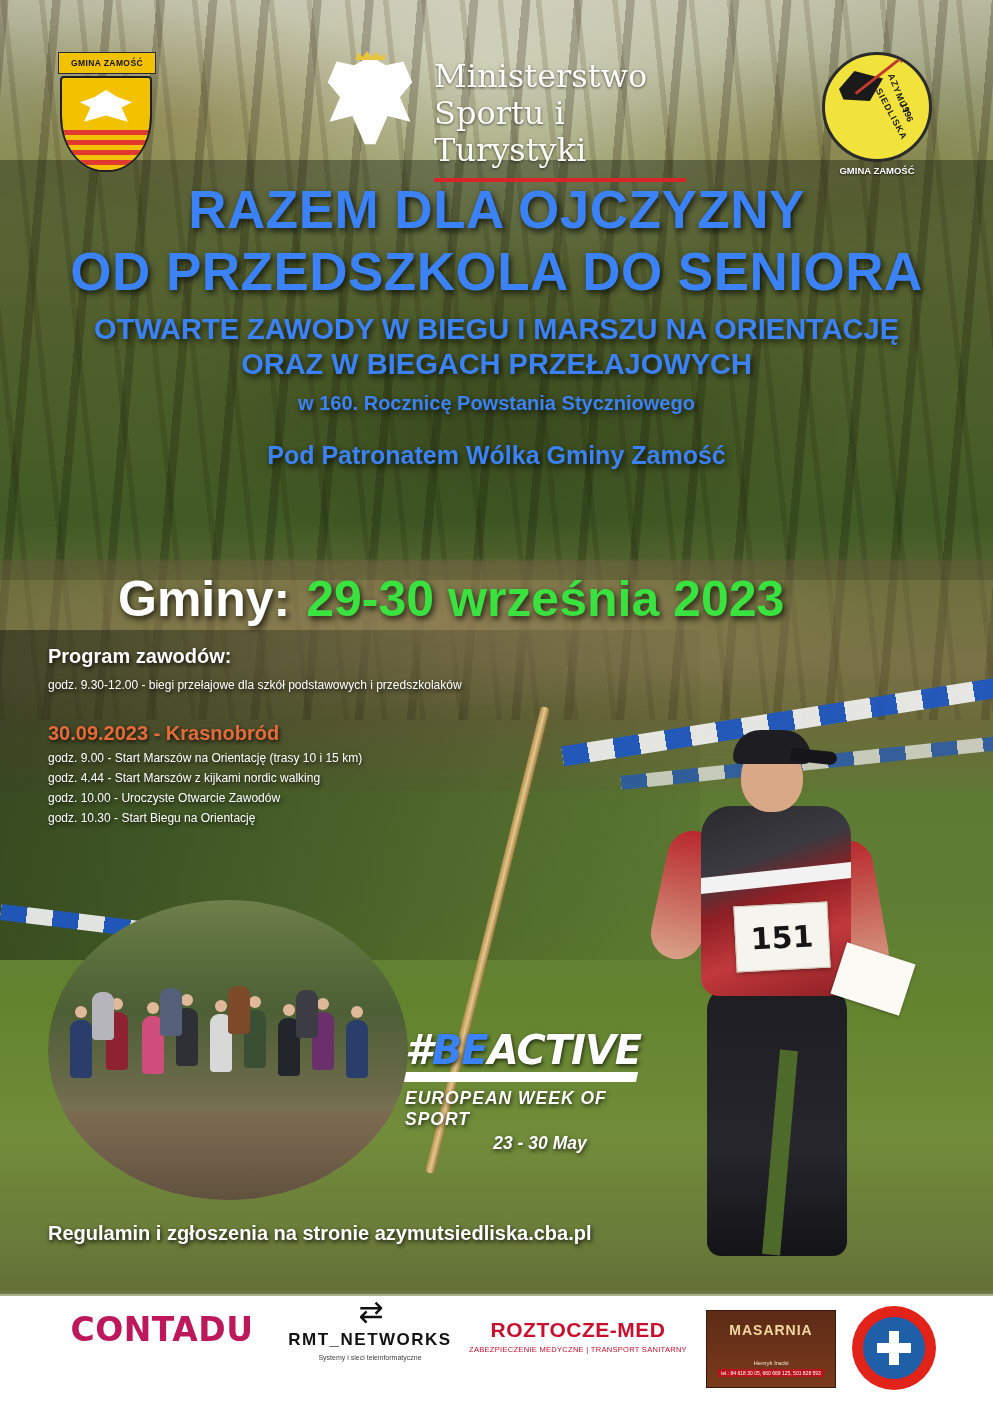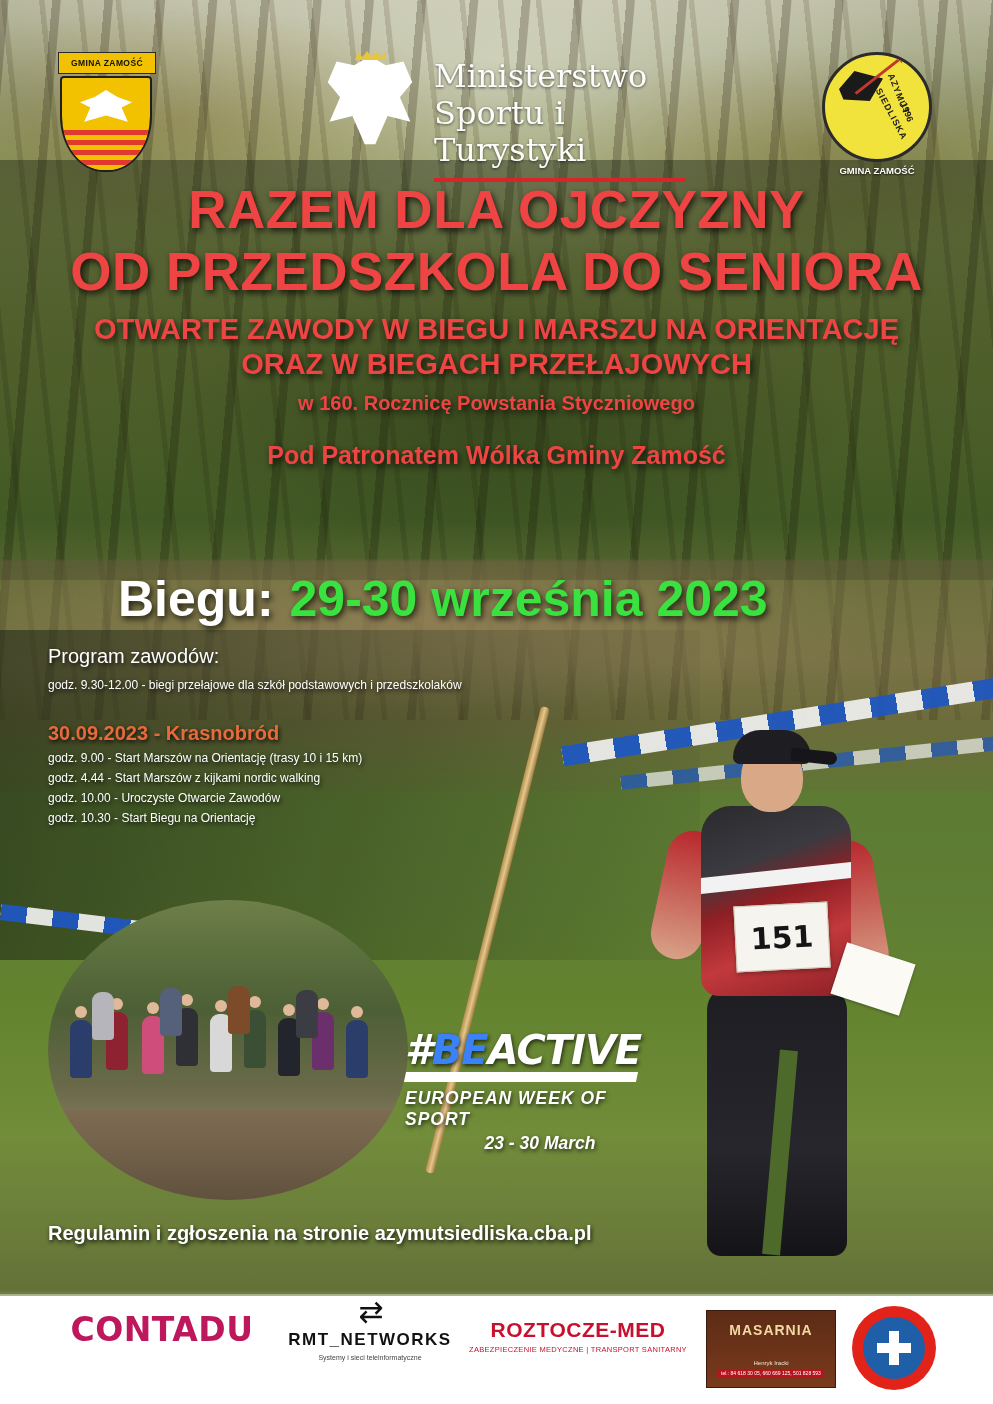--- a/index.html
+++ b/index.html
@@ -352,21 +352,21 @@
     color: #fff;
     margin-top: 3px;
     text-shadow: 0 1px 2px rgba(0,0,0,0.8);
   }
 
   
   .title-block {
     position: absolute;
     left: 0; right: 0; top: 182px;
     text-align: center;
-    color: #ef4444;
+    color: #3b82f6;
     text-shadow: 2px 3px 6px rgba(0,0,0,0.75);
   }
   .title-1 {
     font-size: 53px;
     font-weight: bold;
     letter-spacing: 0.5px;
     line-height: 1.06;
   }
   .title-2 {
     font-size: 53px;
@@ -420,21 +420,21 @@
   
   .program {
     position: absolute;
     left: 48px; top: 645px;
     width: 880px;
     color: #ffffff;
     text-shadow: 1px 2px 4px rgba(0,0,0,0.85);
   }
   .prog-title {
     font-size: 20px;
-    font-weight: normal;
+    font-weight: bold;
     margin-bottom: 10px;
   }
   .prog-day {
     font-size: 20px;
     font-weight: bold;
     color: #e76a3a;
     margin-bottom: 6px;
   }
   .prog-item {
     font-size: 12px;
@@ -661,40 +661,40 @@
   <div class="title-block">
     <div class="title-1">RAZEM DLA OJCZYZNY</div>
     <div class="title-2">OD PRZEDSZKOLA DO SENIORA</div>
     <div class="sub-1">OTWARTE ZAWODY W BIEGU I MARSZU NA ORIENTACJĘ</div>
     <div class="sub-2">ORAZ W BIEGACH PRZEŁAJOWYCH</div>
     <div class="sub-3">w 160. Rocznicę Powstania Styczniowego</div>
     <div class="sub-4">Pod Patronatem Wólka Gminy Zamość</div>
   </div>
 
   <div class="date-line">
-    <span class="date-label">Biegu:</span>
+    <span class="date-label">Gminy:</span>
     <span class="date-value">29-30 września 2023</span>
   </div>
 
   <div class="program">
     <div class="prog-title">Program zawodów:</div>
     <div class="prog-item">godz. 9.30-12.00 - biegi przełajowe dla szkół podstawowych i przedszkolaków</div>
     <div class="prog-gap"></div>
     <div class="prog-day">30.09.2023 - Krasnobród</div>
     <div class="prog-item">godz. 9.00 - Start Marszów na Orientację (trasy 10 i 15 km)</div>
     <div class="prog-item">godz. 4.44 - Start Marszów z kijkami nordic walking</div>
     <div class="prog-item">godz. 10.00 - Uroczyste Otwarcie Zawodów</div>
     <div class="prog-item">godz. 10.30 - Start Biegu na Orientację</div>
   </div>
 
   <div class="beactive">
     <div class="ba-line1"><span class="hash">#</span><span class="be">BE</span><span class="active">ACTIVE</span></div>
     <div class="ba-bar"></div>
     <div class="ba-line2">EUROPEAN WEEK OF SPORT</div>
-    <div class="ba-line3">23 - 30 March</div>
+    <div class="ba-line3">23 - 30 May</div>
   </div>
 
   <div class="reg-url">Regulamin i zgłoszenia na stronie azymutsiedliska.cba.pl</div>
 
   <div class="sponsors">
     <div class="sp sp-contadu">CONTADU</div>
 
     <div class="sp sp-rmt">
       <div class="arrows">⇄</div>
       <div class="nm">RMT_NETWORKS</div>

